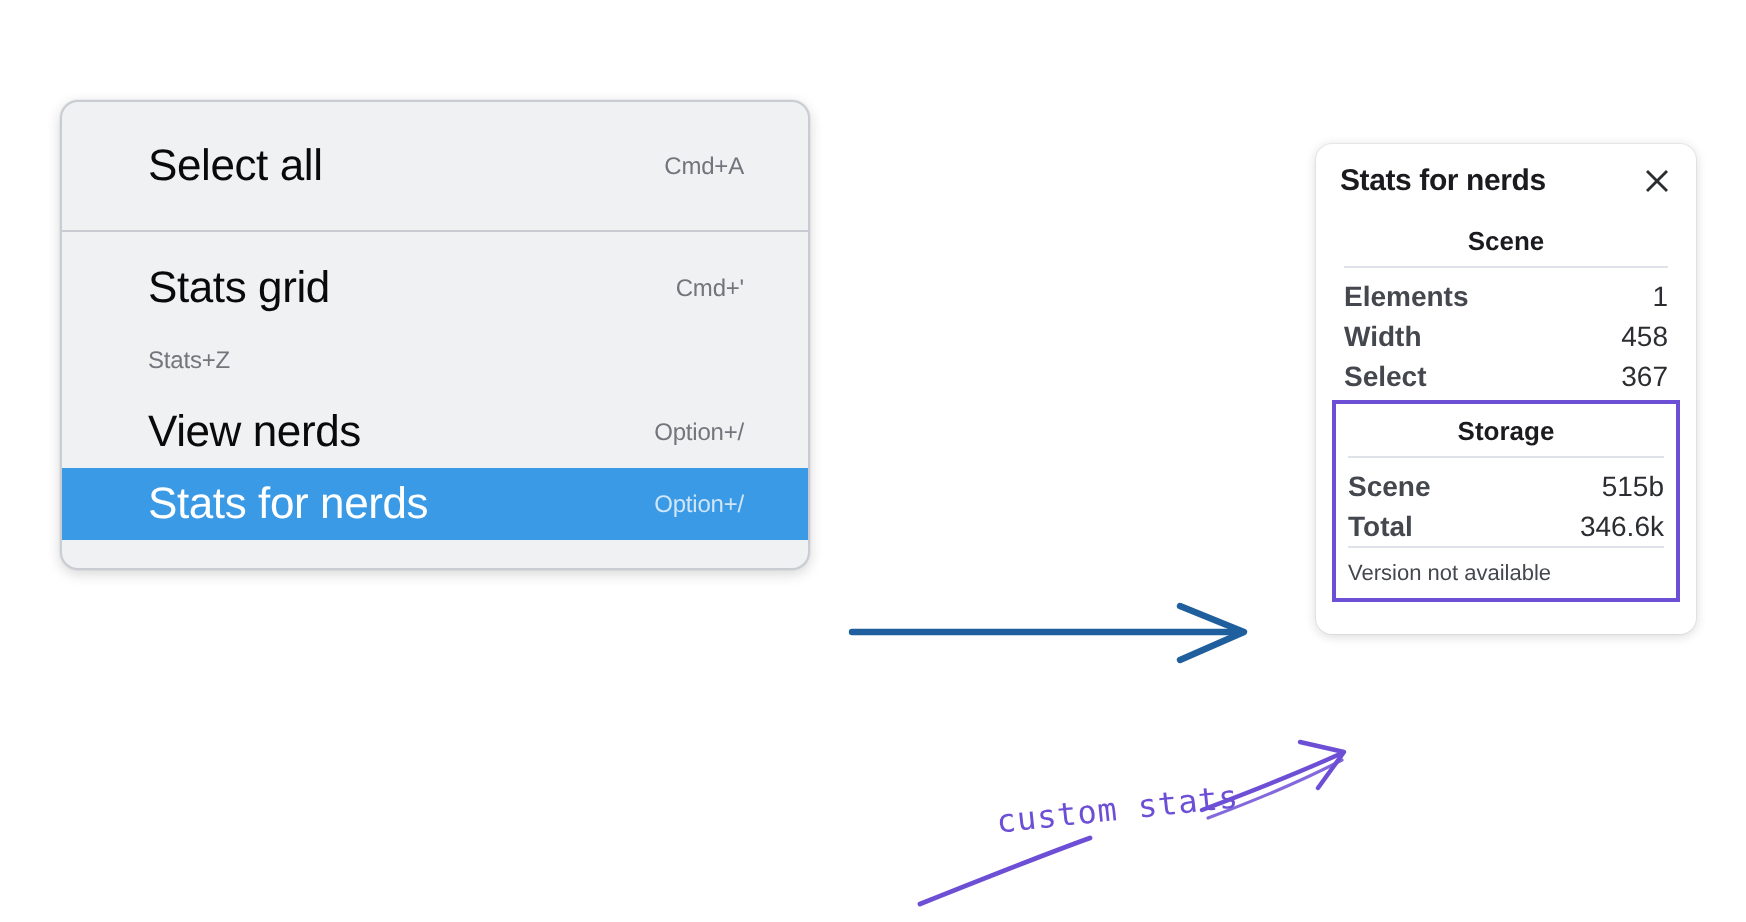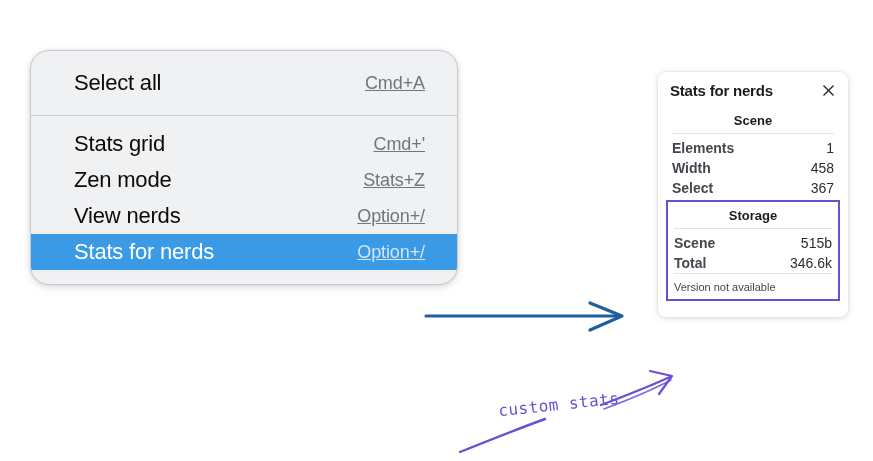--- a/index.html
+++ b/index.html
@@ -14,24 +14,24 @@
     overflow: hidden;
     font-family: "Liberation Sans", sans-serif;
     -webkit-font-smoothing: antialiased;
   }
 
   
   #context-menu {
     position: absolute;
     left: 30px;
     top: 50px;
-    width: 428px;
+    width: 375px;
     background: #f0f1f3;
     border: 1px solid #c9ccd2;
-    border-radius: 19px;
+    border-radius: 9px;
     box-shadow: 0 2px 7px rgba(0,0,0,0.16), 0 0 0 0.5px rgba(0,0,0,0.04);
     box-sizing: border-box;
     overflow: hidden;
   }
   .menu-group {
     padding: 9px 0 9px 0;
   }
   .menu-group.group-top { padding: 14px 0 14px 0; }
   .menu-group.group-bottom { padding: 10px 0 14px 0; }
   .menu-sep {
@@ -48,25 +48,24 @@
     box-sizing: border-box;
     cursor: default;
   }
   .menu-item .label {
     font-size: 22px;
     color: #0a0a0a;
     letter-spacing: -0.2px;
     white-space: nowrap;
   }
   .menu-item .shortcut {
-    font-size: 18px;
+    font-size: 12px;
     color: #72757b;
     white-space: nowrap;
     letter-spacing: -0.1px;
-    text-decoration: underline;
   }
   .menu-item.selected {
     background: #3b9ae5;
   }
   .menu-item.selected .label { color: #ffffff; }
   .menu-item.selected .shortcut { color: #cfe6f8; }
 
   
   #stats-panel {
     position: absolute;
@@ -170,21 +169,20 @@
   </div>
 
   <div class="menu-sep"></div>
 
   <div class="menu-group group-bottom">
     <div class="menu-item">
       <span class="label">Stats grid</span>
       <span class="shortcut">Cmd+'</span>
     </div>
     <div class="menu-item">
-      <span class="label">Zen mode</span>
       <span class="shortcut">Stats+Z</span>
     </div>
     <div class="menu-item">
       <span class="label">View nerds</span>
       <span class="shortcut">Option+/</span>
     </div>
     <div class="menu-item selected">
       <span class="label">Stats for nerds</span>
       <span class="shortcut">Option+/</span>
     </div>

